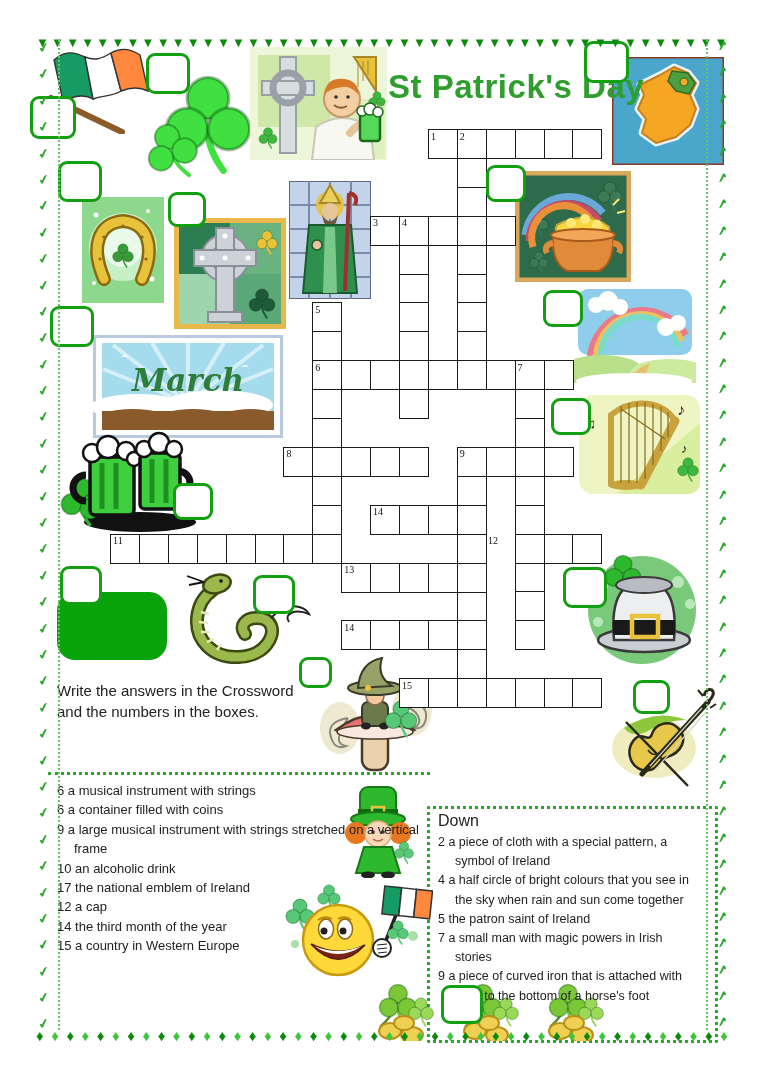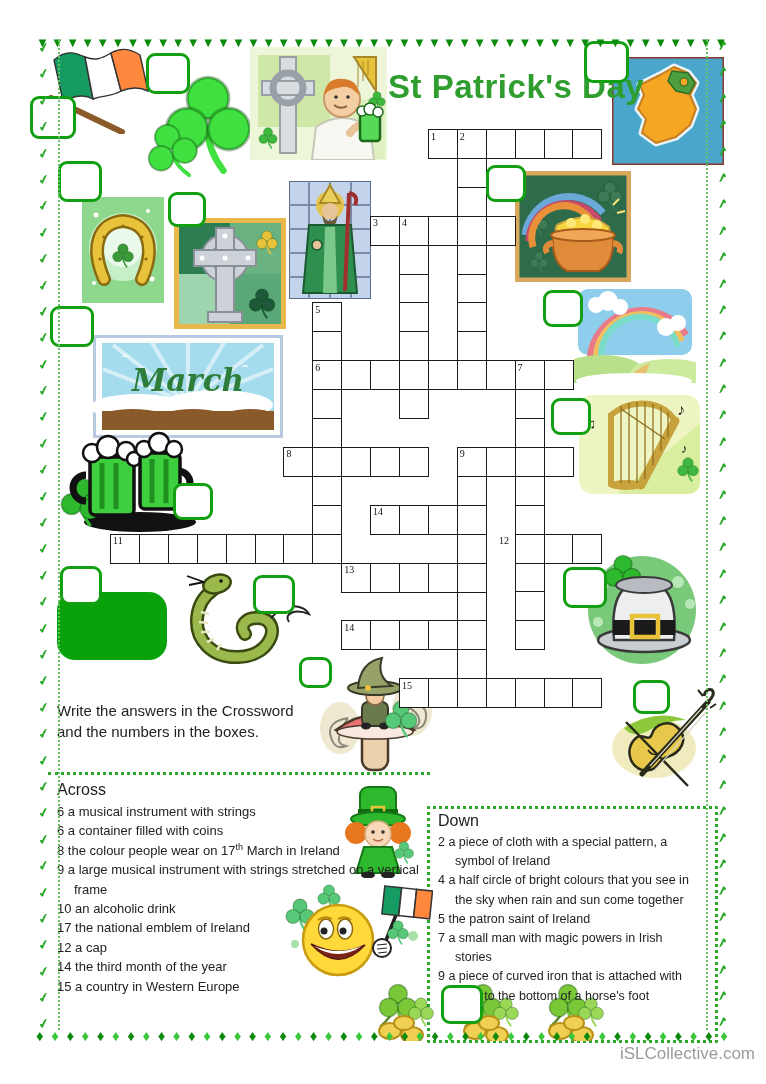--- a/index.html
+++ b/index.html
@@ -21,21 +21,21 @@
   
   #title{left:388px;top:68px;font-size:33px;font-weight:bold;color:#2f9e2f;letter-spacing:.5px;z-index:4;}
   
   .cell{position:absolute;box-sizing:border-box;background:#fff;border:1.4px solid #1a1a1a;z-index:3;}
   .cnum{position:absolute;font-family:"Liberation Serif",serif;font-size:10px;color:#111;z-index:4;pointer-events:none;}
   
   .numbox{position:absolute;box-sizing:border-box;border:3.5px solid #12a012;border-radius:9px;background:#fff;z-index:4;}
   
   .art{position:absolute;z-index:2;}
   
-  #instructions{left:57px;top:700px;font-size:15px;line-height:21px;z-index:4;}
+  #instructions{left:57px;top:680px;font-size:15px;line-height:21px;z-index:4;}
   #across-box{left:48px;top:772px;width:382px;border-top:3px dotted #2aa82a;z-index:1;}
   #across{left:57px;top:781px;width:375px;z-index:4;}
   #down-box{left:427px;top:806px;width:285px;height:231px;border:3px dotted #2aa82a;border-radius:2px;z-index:1;}
   #down{left:438px;top:812px;width:264px;z-index:4;}
   .sect-head{font-size:16px;margin:0 0 3px 0;}
   ul.clues{list-style:none;margin:0;padding:0;font-size:13px;line-height:19.4px;}
   ul.clues li{padding-left:17px;text-indent:-17px;}
   ul.clues sup{font-size:9px;line-height:0;}
   #down ul.clues{font-size:12.5px;line-height:19.2px;}
   #watermark{left:0;top:1044px;width:755px;text-align:right;font-size:17px;color:#9b9b9b;z-index:5;}
@@ -600,25 +600,23 @@
   </svg>
 
   <div id="instructions" class="abs">
     <div>Write the answers in the Crossword</div>
     <div>and the numbers in the boxes.</div>
   </div>
 
   <div id="across-box" class="abs"></div>
 
   <div id="across" class="abs">
-    <p class="sect-head">Across</p>
     <ul class="clues" id="across-list">
         <li>6 a musical instrument with strings</li>
         <li>6 a container filled with coins</li>
-        <li>8 the colour people wear on 17<sup>th</sup> March in Ireland</li>
         <li>9 a large musical instrument with strings stretched on a vertical frame</li>
         <li>10 an alcoholic drink</li>
         <li>17 the national emblem of Ireland</li>
         <li>12 a cap</li>
         <li>14 the third month of the year</li>
         <li>15 a country in Western Europe</li>
       </ul>
   </div>
 
   <div id="down-box" class="abs"></div>
@@ -627,21 +625,20 @@
     <p class="sect-head">Down</p>
     <ul class="clues" id="down-list">
         <li>2 a piece of cloth with a special pattern, a symbol of Ireland</li>
         <li>4 a half circle of bright colours that you see in the sky when rain and sun come together</li>
         <li>5 the patron saint of Ireland</li>
         <li>7 a small man with magic powers in Irish stories</li>
         <li>9 a piece of curved iron that is attached with nails to the bottom of a horse's foot</li>
       </ul>
   </div>
 
-  <div id="watermark" class="abs">iSLCollective.com</div>
 
   <div id="grid-layer">
       <div class="cell" style="left: 427.9px; top: 129px; width: 30.1px; height: 30.1px;"></div>
       <div class="cell" style="left: 456.8px; top: 129px; width: 30.1px; height: 30.1px;"></div>
       <div class="cell" style="left: 485.7px; top: 129px; width: 30.1px; height: 30.1px;"></div>
       <div class="cell" style="left: 514.6px; top: 129px; width: 30.1px; height: 30.1px;"></div>
       <div class="cell" style="left: 543.5px; top: 129px; width: 30.1px; height: 30.1px;"></div>
       <div class="cell" style="left: 572.4px; top: 129px; width: 30.1px; height: 30.1px;"></div>
       <div class="cell" style="left: 456.8px; top: 129px; width: 30.1px; height: 30.1px;"></div>
       <div class="cell" style="left: 456.8px; top: 157.9px; width: 30.1px; height: 30.1px;"></div>
@@ -746,21 +743,21 @@
       <div class="cnum" style="left: 459.8px; top: 130.5px;">2</div>
       <div class="cnum" style="left: 373.1px; top: 217.2px;">3</div>
       <div class="cnum" style="left: 402px; top: 217.2px;">4</div>
       <div class="cnum" style="left: 315.3px; top: 303.9px;">5</div>
       <div class="cnum" style="left: 315.3px; top: 361.7px;">6</div>
       <div class="cnum" style="left: 517.6px; top: 361.7px;">7</div>
       <div class="cnum" style="left: 286.4px; top: 448.4px;">8</div>
       <div class="cnum" style="left: 459.8px; top: 448.4px;">9</div>
       <div class="cnum" style="left: 373.1px; top: 506.2px;">14</div>
       <div class="cnum" style="left: 113px; top: 535.1px;">11</div>
-      <div class="cnum" style="left: 499px; top: 535.1px;">12</div>
+      <div class="cnum" style="left: 488px; top: 535.1px;">12</div>
       <div class="cnum" style="left: 344.2px; top: 564px;">13</div>
       <div class="cnum" style="left: 344.2px; top: 621.8px;">14</div>
       <div class="cnum" style="left: 402px; top: 679.6px;">15</div>
     </div>
   <div id="box-layer">
       <div class="numbox" style="left: 146px; top: 53px; width: 44px; height: 40.92px;"></div>
       <div class="numbox" style="left: 584px; top: 41px; width: 45px; height: 41.85px;"></div>
       <div class="numbox" style="left: 30px; top: 96px; width: 46px; height: 42.78px;"></div>
       <div class="numbox" style="left: 58px; top: 161px; width: 44px; height: 40.92px;"></div>
       <div class="numbox" style="left: 168px; top: 192px; width: 38px; height: 35.34px;"></div>

